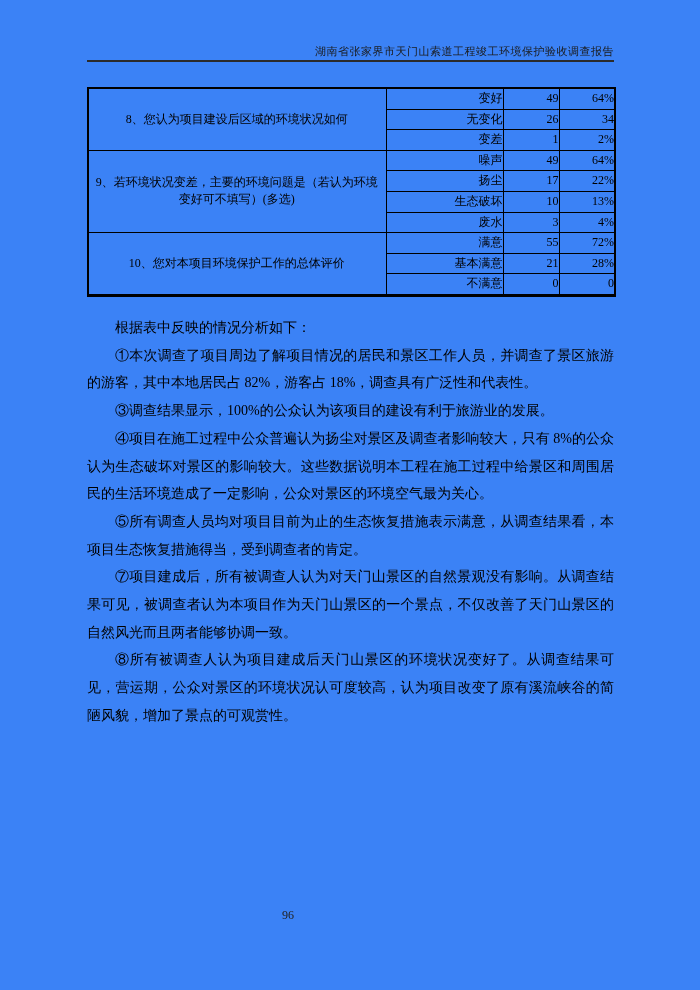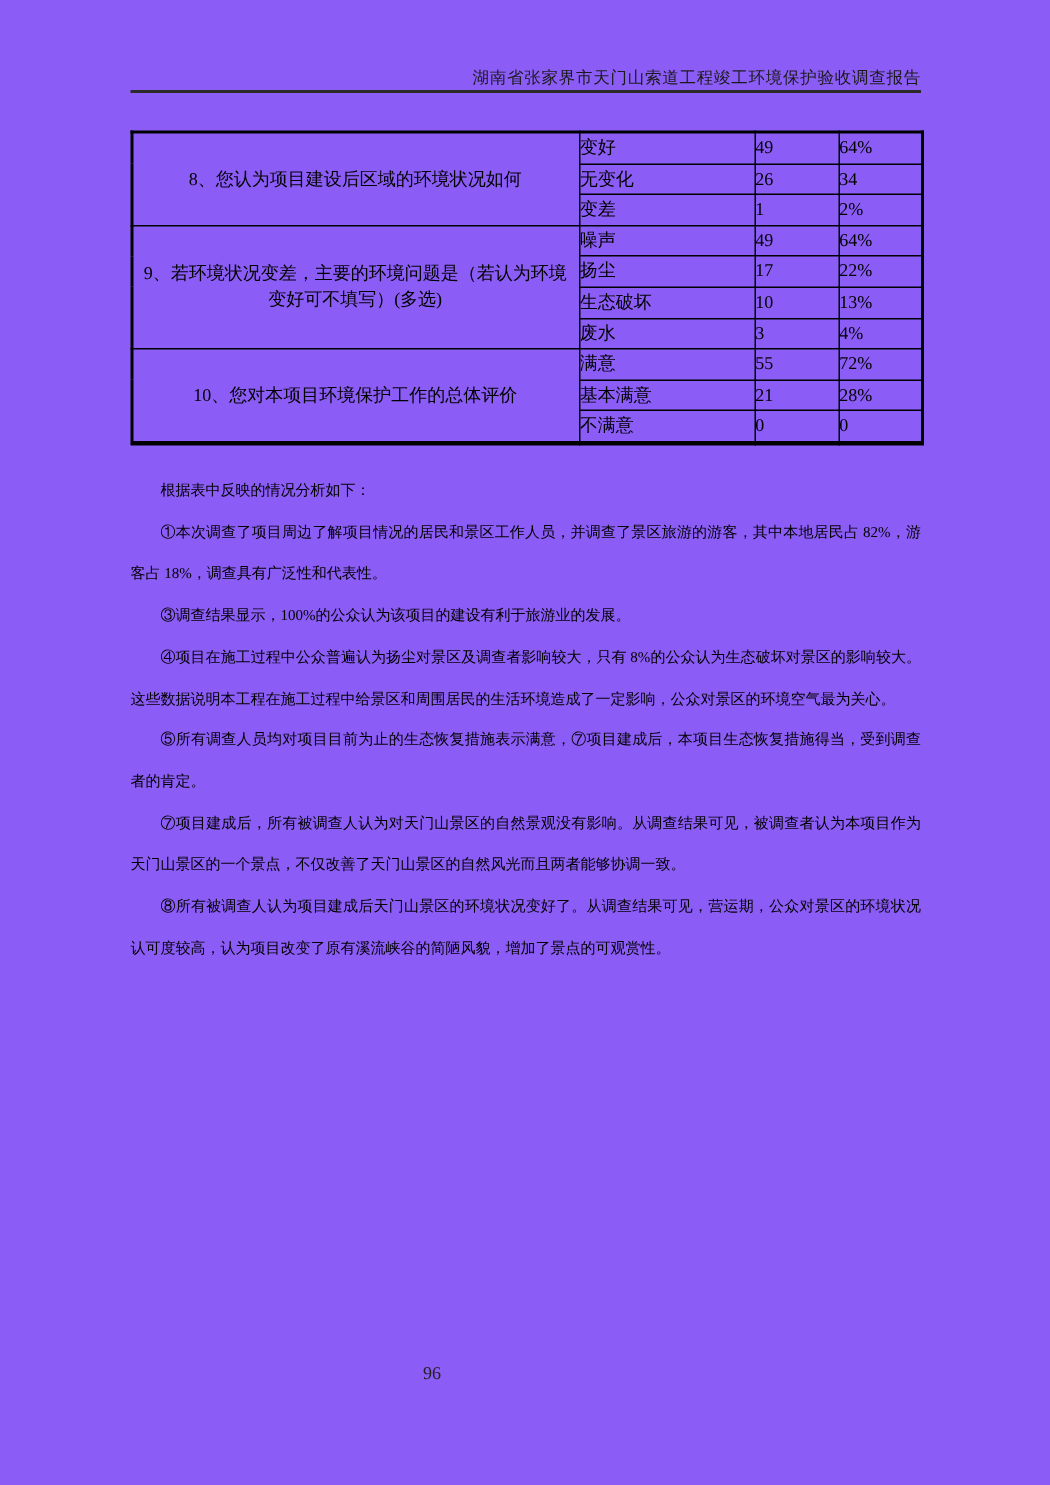--- a/index.html
+++ b/index.html
@@ -4,21 +4,21 @@
 <style>
   html, body {
     margin: 0;
     padding: 0;
     background: #e8e8e8;
   }
   .page {
     position: relative;
     width: 700px;
     height: 990px;
-    background: #8b5cf6;
+    background: #3b82f6;
     font-family: "Liberation Serif", "DejaVu Serif", serif;
     color: #000000;
     overflow: hidden;
     margin: 0 auto;
   }
   
   .header-text {
     position: absolute;
     top: 44px;
     left: 87px;
@@ -56,30 +56,30 @@
     line-height: 1.45;
     overflow: hidden;
   }
   .survey-table td.q {
     text-align: center;
     padding: 0 3px 0 2px;
     vertical-align: middle;
   }
   .survey-table td.opt,
   .survey-table td.num {
-    text-align: left;
+    text-align: right;
     vertical-align: middle;
   }
   
   .analysis {
     position: absolute;
     top: 314px;
     left: 87px;
     width: 527px;
-    font-size: 10px;
+    font-size: 14px;
     line-height: 27.7px;
     text-align: justify;
     color: #000;
   }
   .analysis p {
     margin: 0;
     text-indent: 2em;
   }
   
   .page-number {
@@ -165,20 +165,20 @@
         <td class="num">0</td>
       </tr>
     </tbody>
   </table>
 
   <div class="analysis">
     <p>根据表中反映的情况分析如下：</p>
     <p>①本次调查了项目周边了解项目情况的居民和景区工作人员，并调查了景区旅游的游客，其中本地居民占 82%，游客占 18%，调查具有广泛性和代表性。</p>
     <p>③调查结果显示，100%的公众认为该项目的建设有利于旅游业的发展。</p>
     <p>④项目在施工过程中公众普遍认为扬尘对景区及调查者影响较大，只有 8%的公众认为生态破坏对景区的影响较大。这些数据说明本工程在施工过程中给景区和周围居民的生活环境造成了一定影响，公众对景区的环境空气最为关心。</p>
-    <p>⑤所有调查人员均对项目目前为止的生态恢复措施表示满意，⑦项目建成后，本项目生态恢复措施得当，受到调查者的肯定。</p>
+    <p>⑤所有调查人员均对项目目前为止的生态恢复措施表示满意，从调查结果看，本项目生态恢复措施得当，受到调查者的肯定。</p>
     <p>⑦项目建成后，所有被调查人认为对天门山景区的自然景观没有影响。从调查结果可见，被调查者认为本项目作为天门山景区的一个景点，不仅改善了天门山景区的自然风光而且两者能够协调一致。</p>
     <p>⑧所有被调查人认为项目建成后天门山景区的环境状况变好了。从调查结果可见，营运期，公众对景区的环境状况认可度较高，认为项目改变了原有溪流峡谷的简陋风貌，增加了景点的可观赏性。</p>
   </div>
 
   <div class="page-number">96</div>
 
 </div>
 
 </body></html>

